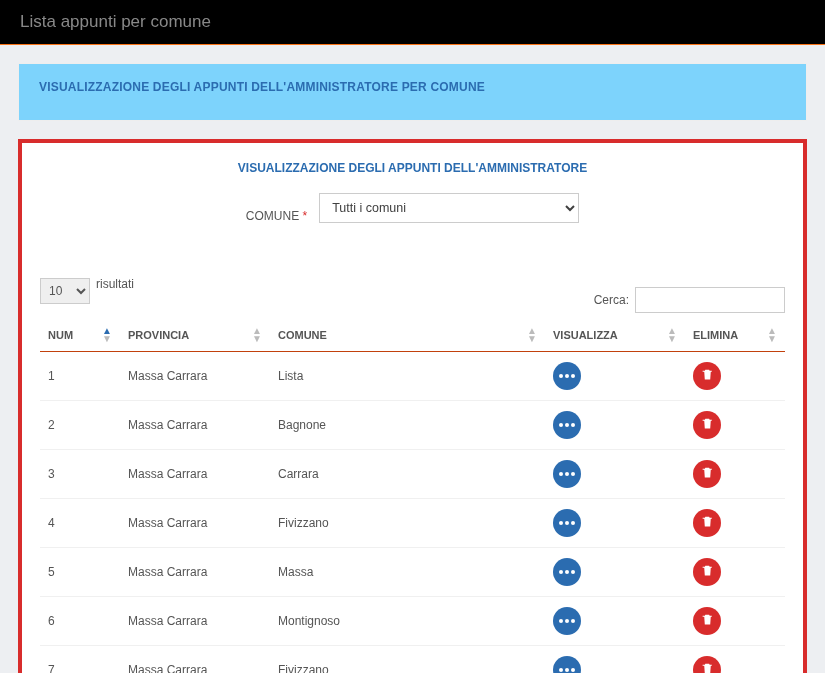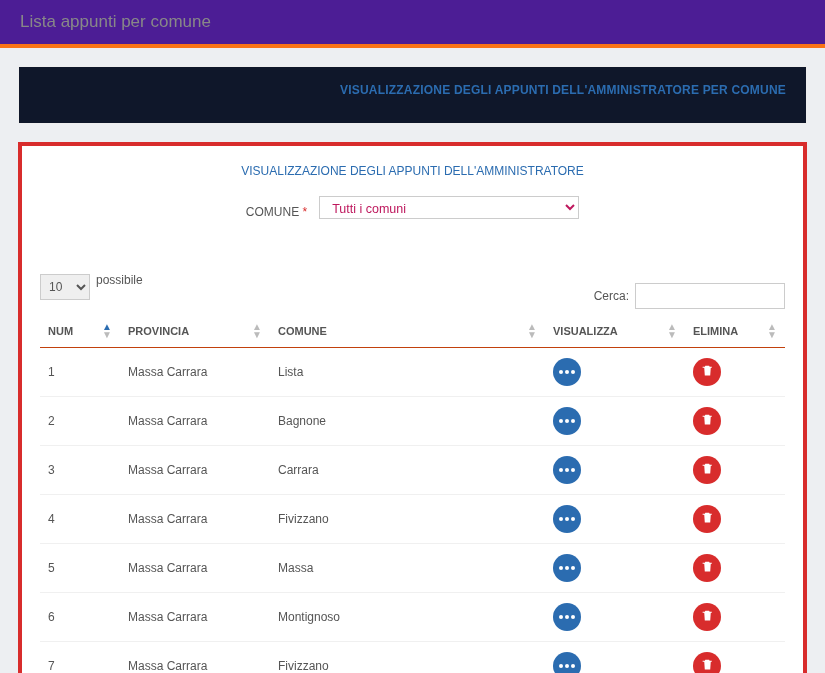--- a/index.html
+++ b/index.html
@@ -4,35 +4,35 @@
 <style>
   * { box-sizing: border-box; }
   body {
     margin: 0;
     font-family: "Helvetica Neue", Arial, sans-serif;
     background: #edeff2;
     color: #555;
     font-size: 13px;
   }
   .page-header {
-    background: #4c1d95;
+    background: #000000;
     padding: 12px 20px;
     font-size: 17px;
     color: #888;
     font-weight: 400;
-    border-bottom: 4px solid #f97316;
+    border-bottom: 1px solid #f97316;
   }
   .outer-wrap {
     padding: 18px;
   }
   .info-card {
-    background: #0f172a;
+    background: #7dd3fc;
     padding: 16px 20px 18px;
     margin-bottom: 18px;
-    text-align: right;
+    text-align: left;
     border: 1px solid #eee;
   }
   .info-card h2 {
     margin: 0 0 8px;
     font-size: 12px;
     font-weight: 700;
     color: #2b6cb0;
     letter-spacing: 0.2px;
   }
   .info-card p {
@@ -43,46 +43,46 @@
 
   .main-card {
     background: #fff;
     border: 4px solid #d82c2c;
     padding: 14px 18px 18px;
     position: relative;
   }
   .main-card h2 {
     margin: 4px 0 18px;
     font-size: 12px;
-    font-weight: 400;
+    font-weight: 700;
     color: #2b6cb0;
     text-align: center;
   }
 
   .filter-row {
     display: flex;
     align-items: flex-end;
     justify-content: center;
     gap: 12px;
     margin-bottom: 32px;
   }
   .filter-row label {
     font-size: 12px;
     color: #555;
   }
   .filter-row .req {
     color: #d82c2c;
   }
   select.comune-select {
     width: 260px;
-    height: 23px;
+    height: 30px;
     padding: 4px 8px;
     border: 1px solid #ccc;
     font-size: 12.5px;
-    color: #be185d;
+    color: #404040;
     background: #fff;
   }
 
   .controls-row {
     display: flex;
     align-items: center;
     justify-content: space-between;
     margin-bottom: 6px;
   }
   .controls-row .left {
@@ -202,21 +202,21 @@
       <select class="comune-select">
         <option>Tutti i comuni</option>
       </select>
     </div>
 
     <div class="controls-row">
       <div class="left">
         <select class="page-size">
           <option>10</option>
         </select>
-        <span>possibile</span>
+        <span>risultati</span>
       </div>
       <div class="right">
         <span>Cerca:</span>
         <input type="text" class="search-box" style="">
       </div>
     </div>
 
     <table class="data">
       <thead>
         <tr>

